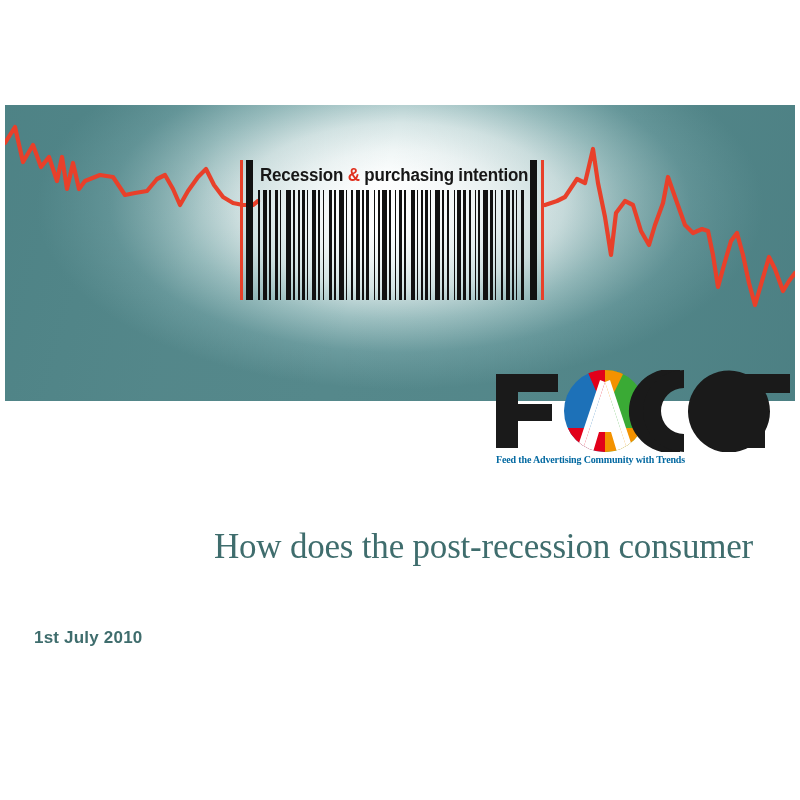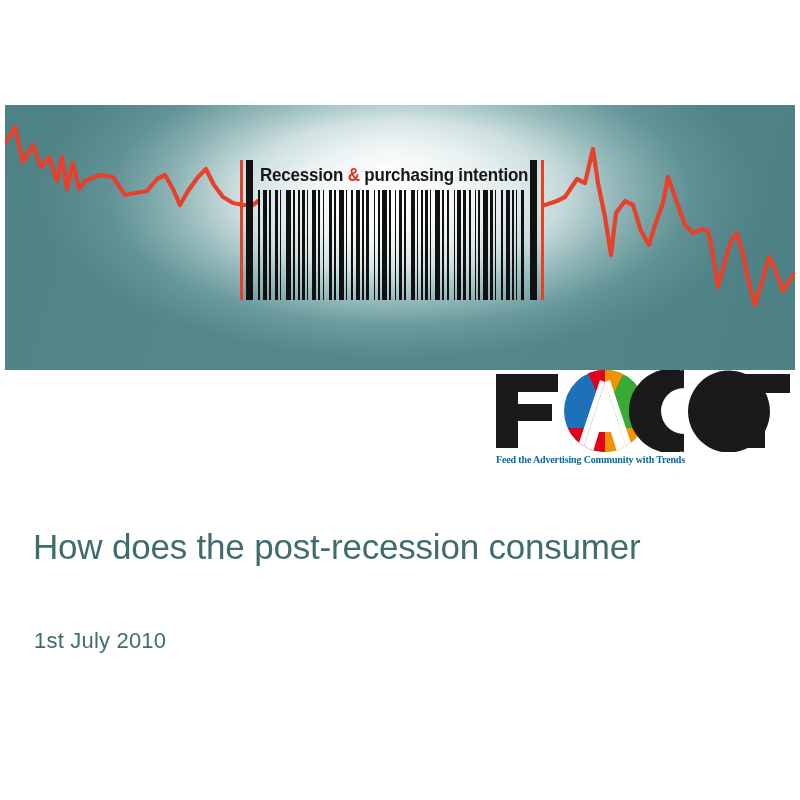--- a/index.html
+++ b/index.html
@@ -24,21 +24,21 @@
     height: 800px;
     background: #ffffff;
   }
 
   
   .hero {
     position: absolute;
     left: 5px;
     top: 105px;
     width: 790px;
-    height: 265px;
+    height: 296px;
     overflow: hidden;
     background: #558b8e;
   }
   .hero-bg {
     position: absolute;
     inset: 0;
     background:
       radial-gradient(ellipse 46% 62% at 50% 34%,
         #ffffff 0%,
         #fdfefe 16%,
@@ -151,35 +151,36 @@
     white-space: nowrap;
     letter-spacing: -0.15px;
   }
 
   
   .headline {
     position: absolute;
     left: 33px;
     top: 524px;
     width: 720px;
-    font-family: Liberation Sans, sans-serif;
+    font-family: Liberation Serif, serif;
     font-size: 35px;
     line-height: 46px;
     font-weight: normal;
     color: #3f6d6d;
     letter-spacing: -0.2px;
+    text-align: right;
   }
   .headline .l2 { display: block; }
   .date {
     position: absolute;
     left: 34px;
     top: 628px;
     font-family: "Liberation Sans", sans-serif;
-    font-size: 22px;
-    font-weight: normal;
+    font-size: 17px;
+    font-weight: bold;
     color: #3f6d6d;
     letter-spacing: 0.2px;
   }
 </style>
 </head>
 <body>
 
 <div class="slide">
 
   <div class="hero">

